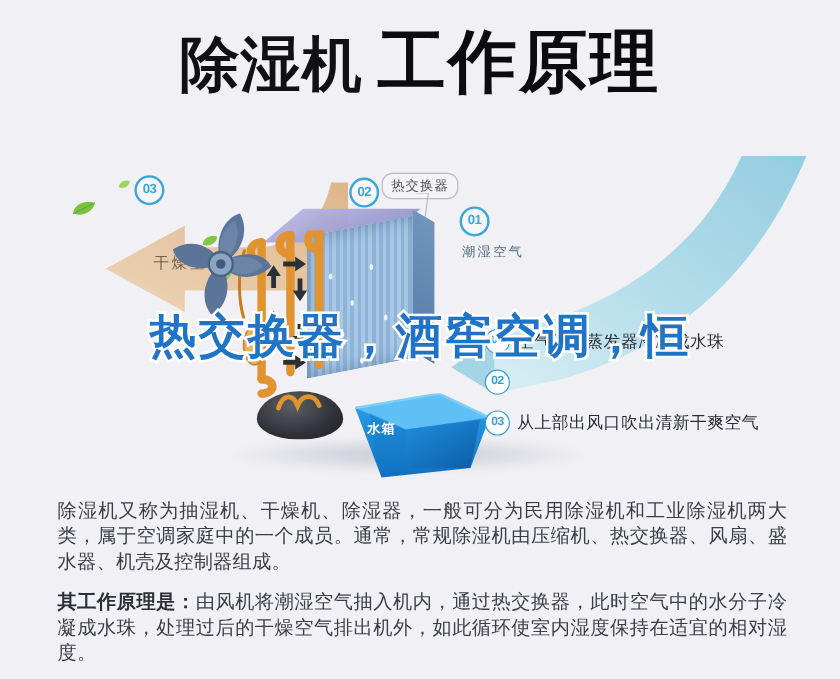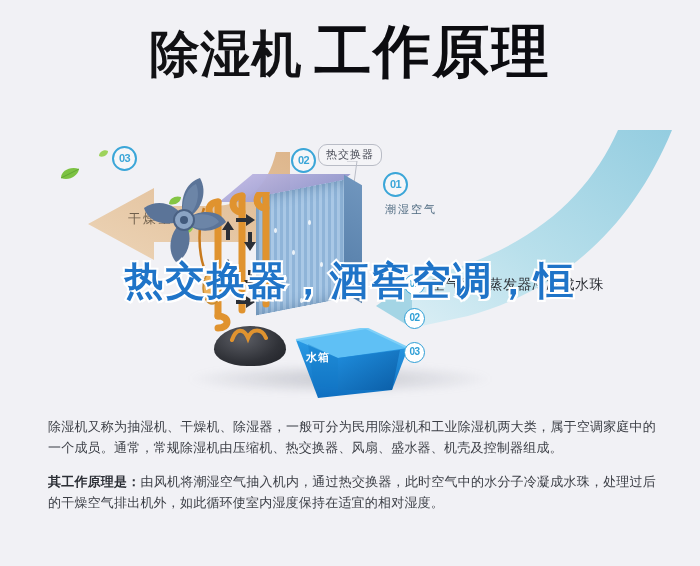--- a/index.html
+++ b/index.html
@@ -151,21 +151,21 @@
     -webkit-text-stroke:4px #ffffff;
     paint-order:stroke fill;
     text-shadow:
       0 0 1px #ffffff,
       2px 2px 0 rgba(255,255,255,.9);
   }
 
   
   .copy{position:absolute;left:48px;top:416px;width:608px;}
   .copy p{
-    margin:0 0 6px 0;font-size:13px;line-height:21px;color:#3b3e45;
+    margin:0 0 6px 0;font-size:16px;line-height:21px;color:#3b3e45;
     letter-spacing:.2px;text-align:justify;
   }
   .copy .p2{margin-top:13px;}
   .copy b{font-weight:bold;color:#2c2f36;}
 </style>
 </head>
 <body>
 
 <div id="page">
 
@@ -328,20 +328,21 @@
     <div class="steps">
       <div class="step">
         <span class="step-num">01</span>
         <span class="step-txt">空气经过蒸发器冷凝成水珠</span>
       </div>
       <div class="step">
         <span class="step-num">02</span>
       </div>
       <div class="step">
         <span class="step-num">03</span>
+        <span class="step-txt">从上部出风口吹出清新干爽空气</span>
       </div>
     </div>
   </div>
 
   <div class="watermark">
     <div class="wm-line">热交换器，酒窖空调，恒</div>
   </div>
 
   <div class="copy">
     <p>除湿机又称为抽湿机、干燥机、除湿器，一般可分为民用除湿机和工业除湿机两大类，属于空调家庭中的一个成员。通常，常规除湿机由压缩机、热交换器、风扇、盛水器、机壳及控制器组成。</p>

